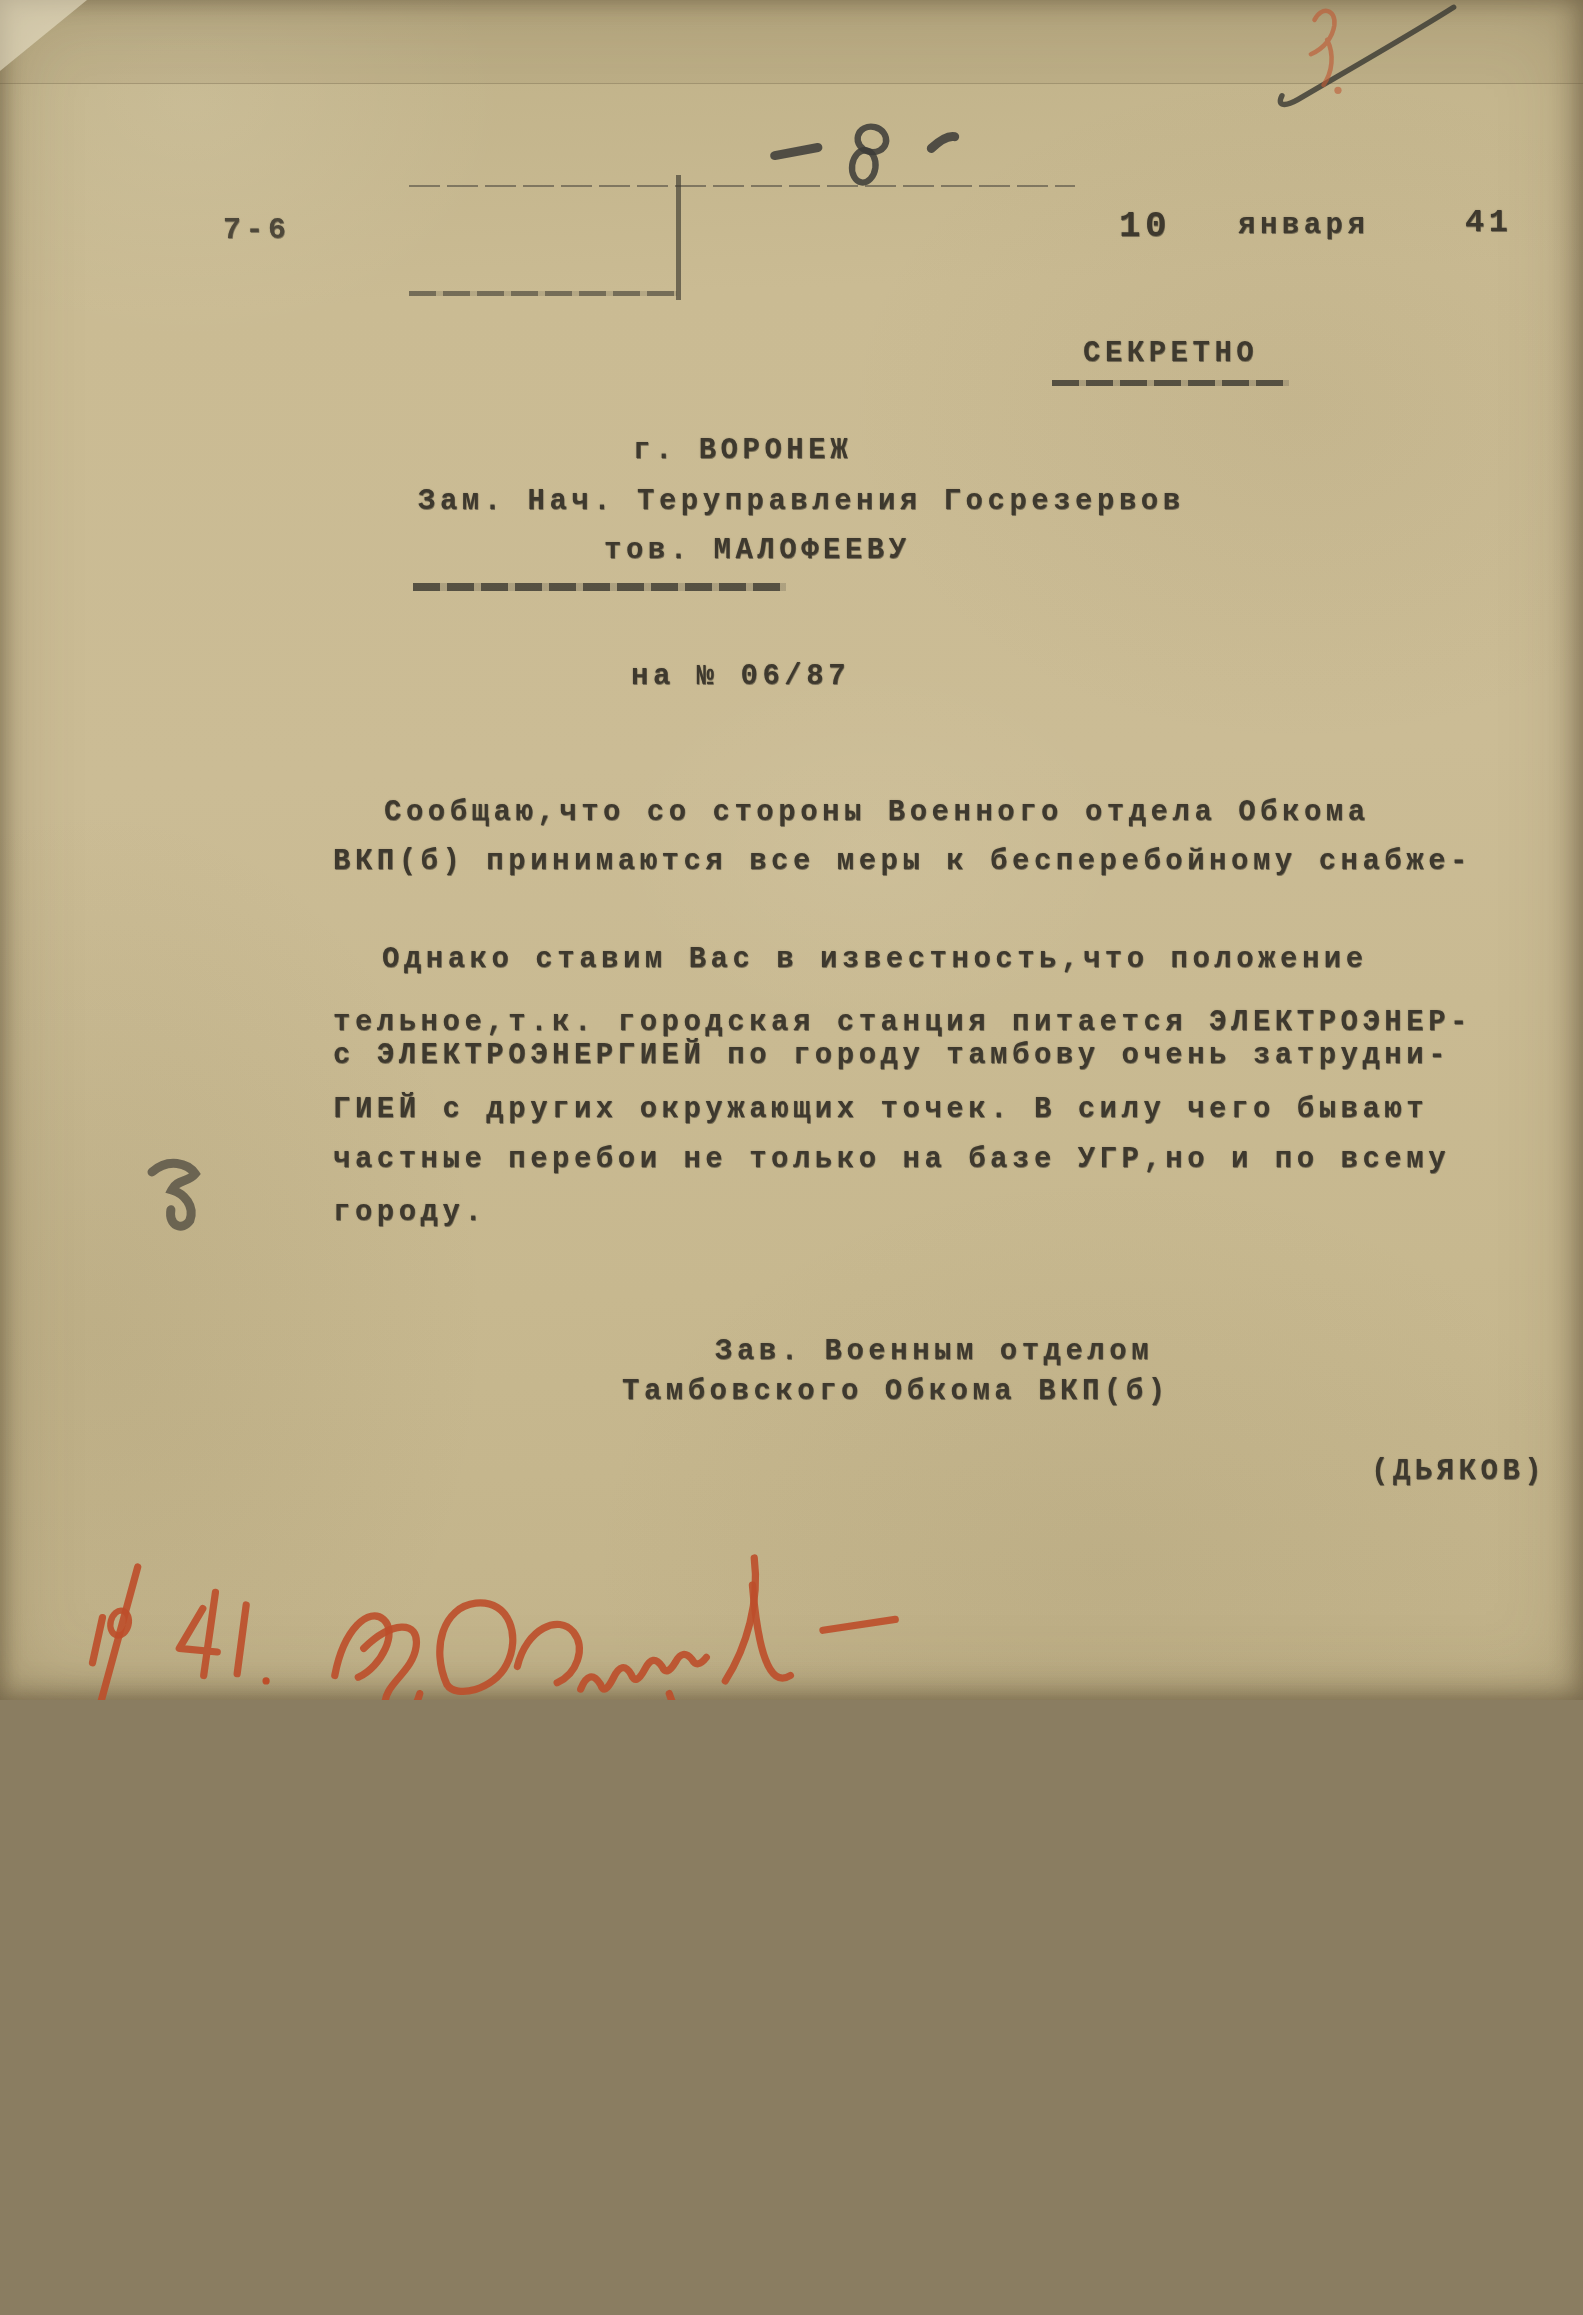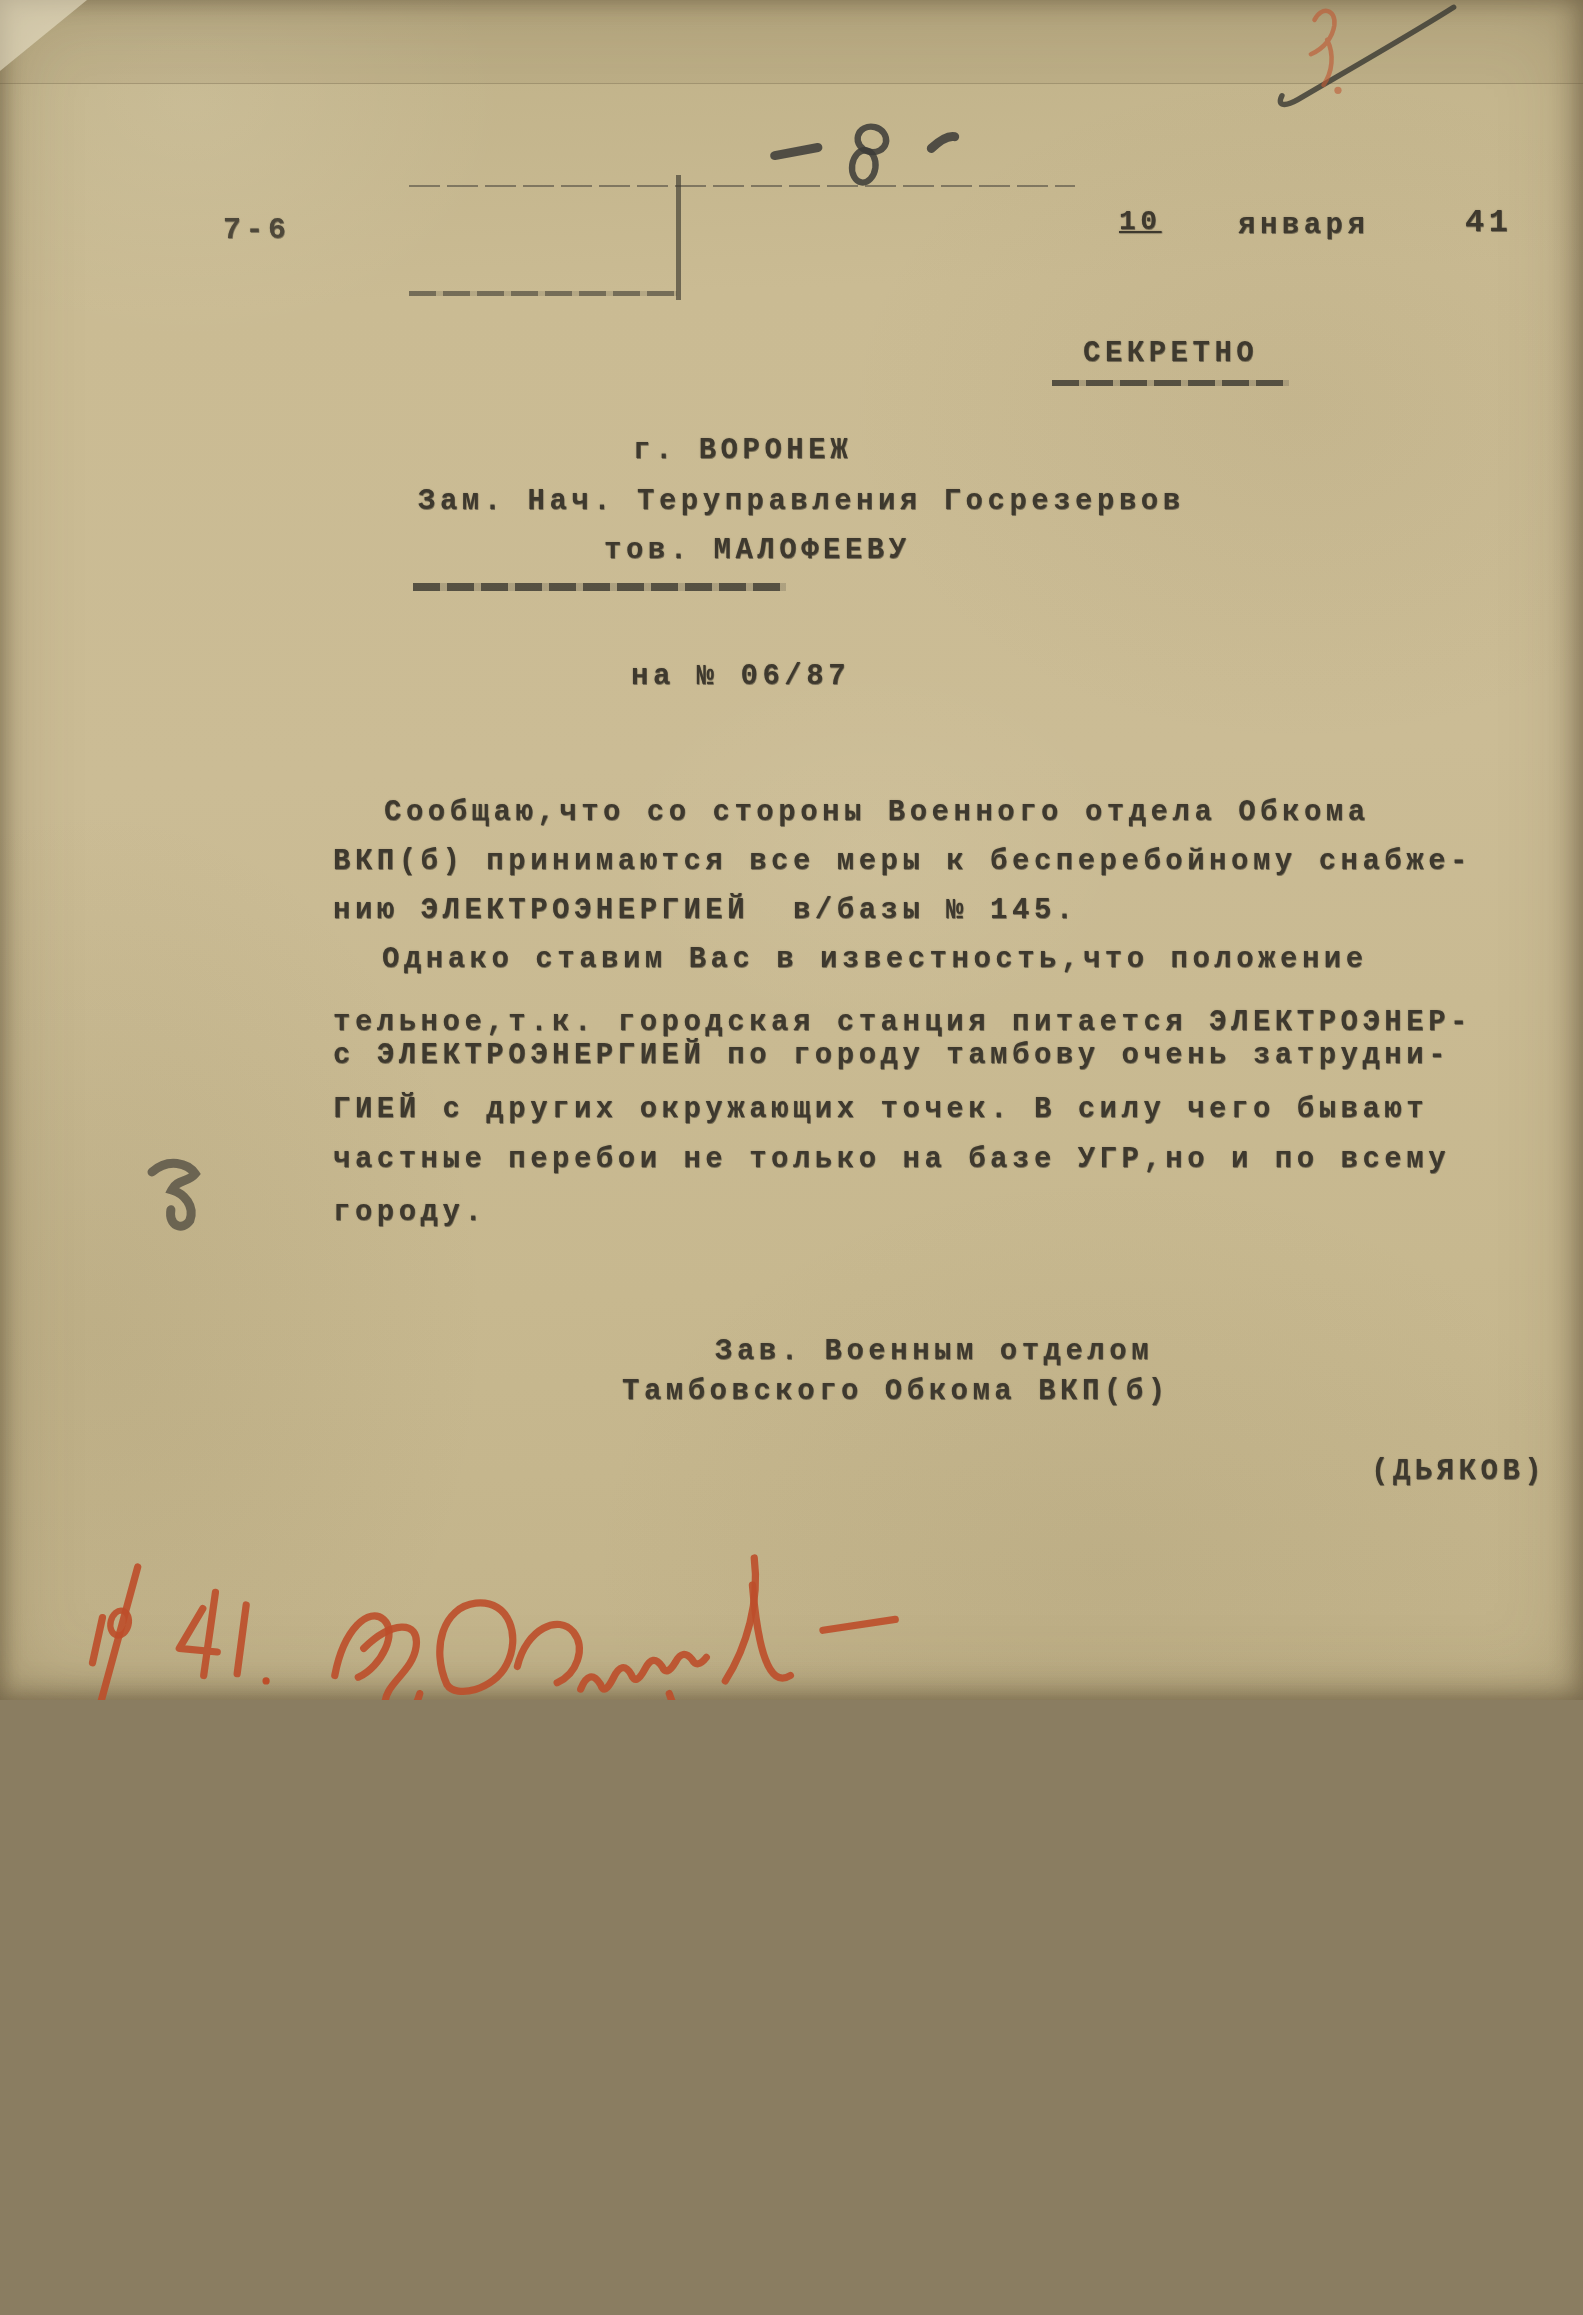--- a/index.html
+++ b/index.html
@@ -77,37 +77,36 @@
     </g>
   </svg>
   <span class="sr-only">у.</span>
 
   <div class="typed faded" style="left:223px;top:213px;font-size:30px;">7-6</div>
 
   <div class="crease"></div>
   <div class="stamp-bar"></div>
   <div class="dash-underline" style="left:409px;top:291px;width:268px;height:4.5px;opacity:.6;"></div>
 
-  <div class="typed" style="left:1119px;top:206px;font-size:28px;text-decoration:underline;">10</div>
+  <div class="typed" style="left:1119px;top:206px;font-size:36px;">10</div>
   <div class="typed" style="left:1238px;top:209px;">января</div>
   <div class="typed" style="left:1465px;top:204px;font-size:32px;">41</div>
 
   <div class="typed" style="left:1083px;top:337px;">СЕКРЕТНО</div>
   <div class="dash-underline" style="left:1052px;top:380px;width:237px;"></div>
 
   <div class="typed" style="left:633px;top:434px;text-align:center;">г. ВОРОНЕЖ</div>
   <div class="typed" style="left:418px;top:485px;">Зам. Нач. Теруправления Госрезервов</div>
   <div class="typed" style="left:604px;top:534px;">тов. МАЛОФЕЕВУ</div>
   <div class="dash-underline" style="left:413px;top:583px;width:373px;height:8.1px;"></div>
 
   <div class="typed" style="left:631px;top:660px;">на № 06/87</div>
 
   <div class="typed" style="left:384px;top:796px;">Сообщаю,что со стороны Военного отдела Обкома</div>
   <div class="typed" style="left:333px;top:845px;">ВКП(б) принимаются все меры к бесперебойному снабже-</div>
-  <div class="typed" style="left:333px;top:894px;">нию ЭЛЕКТРОЭНЕРГИЕЙ  в/базы № 145.</div>
 
   <div class="typed" style="left:382px;top:943px;">Однако ставим Вас в известность,что положение</div>
   <div class="typed" style="left:333px;top:992px;margin-top:47px;">с ЭЛЕКТРОЭНЕРГИЕЙ по городу тамбову очень затрудни-</div>
   <div class="typed" style="left:333px;top:1006px;text-align:right;">тельное,т.к. городская станция питается ЭЛЕКТРОЭНЕР-</div>
   <div class="typed" style="left:333px;top:1093px;">ГИЕЙ с других окружающих точек. В силу чего бывают</div>
   <div class="typed" style="left:333px;top:1143px;">частные перебои не только на базе УГР,но и по всему</div>
   <div class="typed" style="left:333px;top:1196px;">городу.</div>
 
   <svg class="hw smudge" style="left:143px;top:1154px;" width="81" height="81" viewBox="0 0 90 90">
     <path d="M10,20 C28,4 50,10 58,22 C50,32 38,28 32,40 C46,44 58,58 52,74 C44,86 28,80 31,62" fill="none" stroke="#49453b" stroke-width="10" stroke-opacity=".72" stroke-linecap="round"></path>

